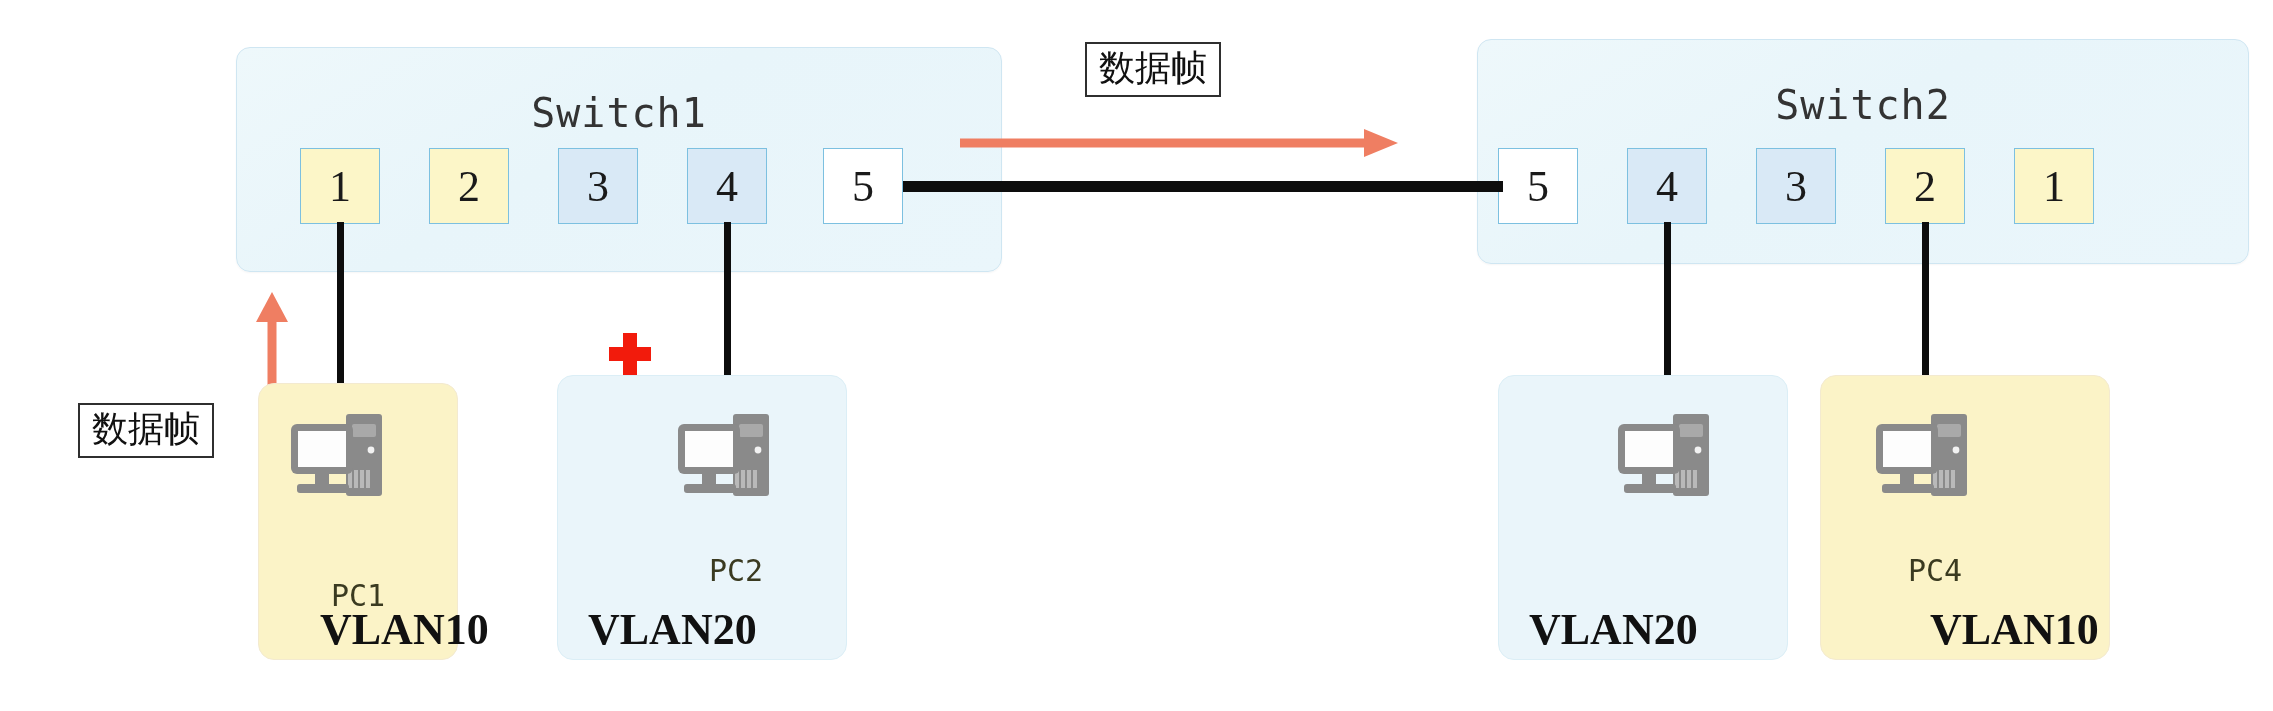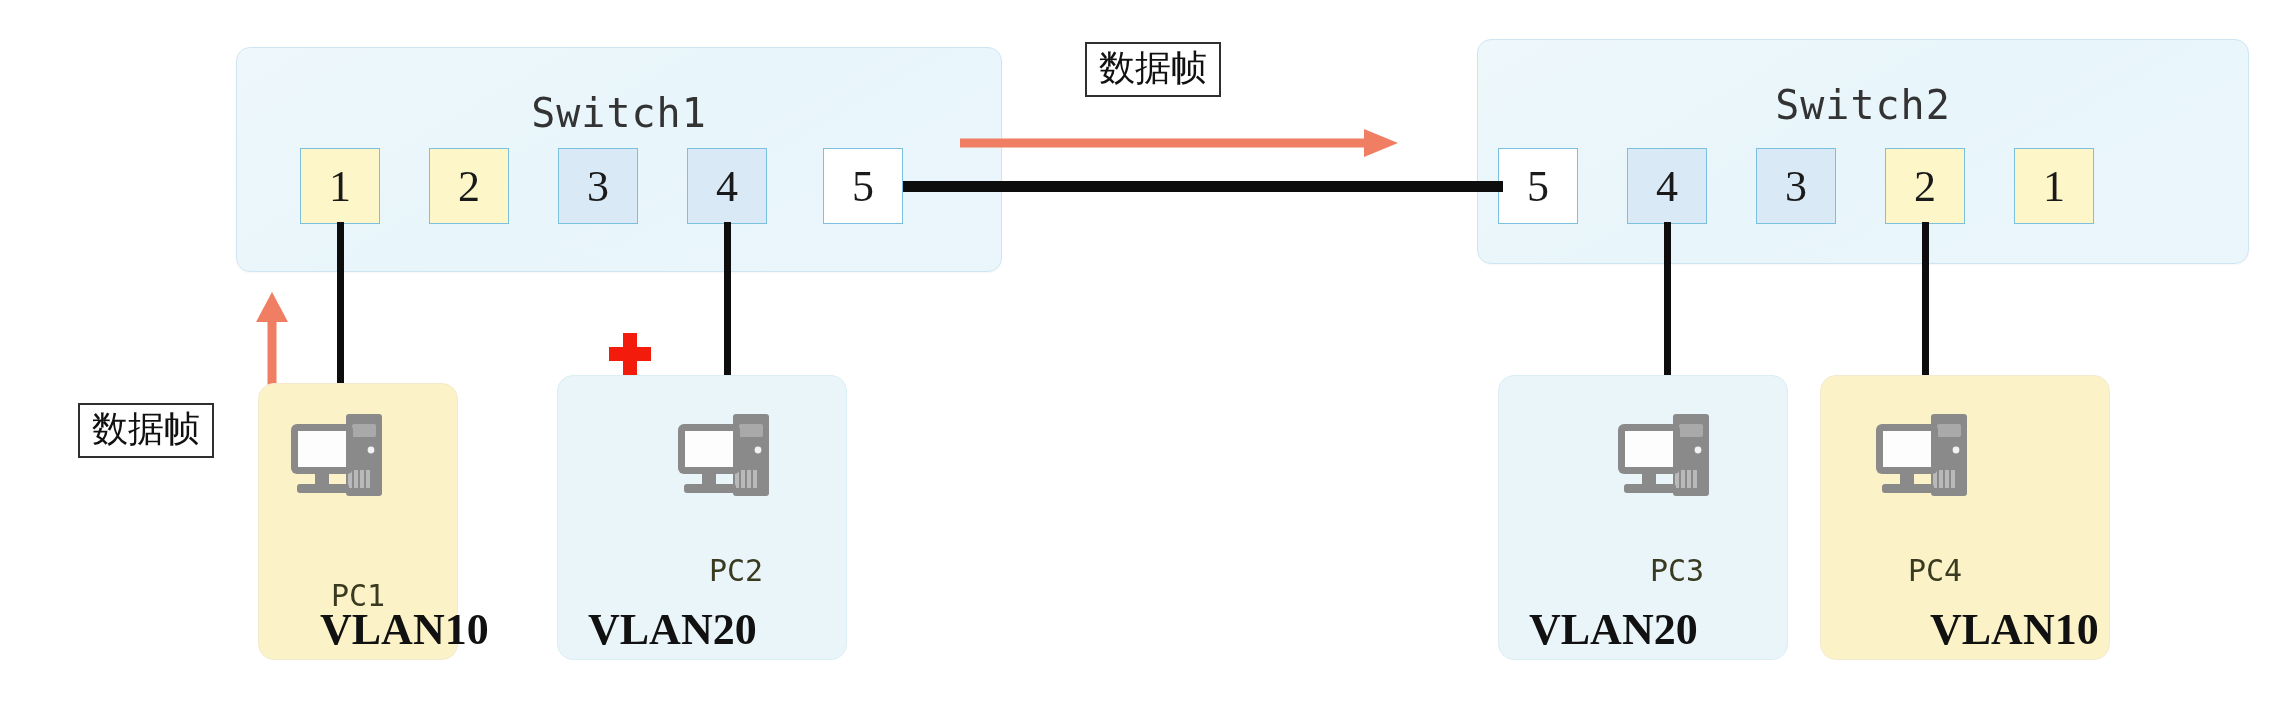--- a/index.html
+++ b/index.html
@@ -201,21 +201,20 @@
     <circle cx="84" cy="38" r="3.4" fill="#f2f2f2"></circle>
     <rect x="61" y="58" width="4" height="18" fill="#b9b9b9"></rect>
     <rect x="67" y="58" width="4" height="18" fill="#b9b9b9"></rect>
     <rect x="73" y="58" width="4" height="18" fill="#b9b9b9"></rect>
     <rect x="79" y="58" width="4" height="18" fill="#b9b9b9"></rect>
     <rect x="4" y="12" width="62" height="50" rx="6" fill="#8a8a8a"></rect>
     <rect x="11" y="19" width="48" height="36" fill="#fdfdfd"></rect>
     <rect x="28" y="62" width="14" height="10" fill="#8a8a8a"></rect>
     <rect x="10" y="72" width="52" height="9" rx="3" fill="#8a8a8a"></rect>
   </svg>
-  <div class="host-label" style="left:1552px;top:553px;width:250px;">PC3</div>
   <div class="vlan-label" style="left:1529px;top:604px;">VLAN20</div>
 
   <div class="host-box yellow" style="left:1820px;top:375px;width:290px;height:285px;"></div>
   <svg class="pc-icon" style="left:1872px;top:412px;" width="124" height="100" viewBox="0 0 124 100">
     <rect x="59" y="2" width="36" height="82" rx="3" fill="#8a8a8a"></rect>
     <rect x="65" y="12" width="24" height="13" rx="2" fill="#a9a9a9"></rect>
     <circle cx="84" cy="38" r="3.4" fill="#f2f2f2"></circle>
     <rect x="61" y="58" width="4" height="18" fill="#b9b9b9"></rect>
     <rect x="67" y="58" width="4" height="18" fill="#b9b9b9"></rect>
     <rect x="73" y="58" width="4" height="18" fill="#b9b9b9"></rect>

